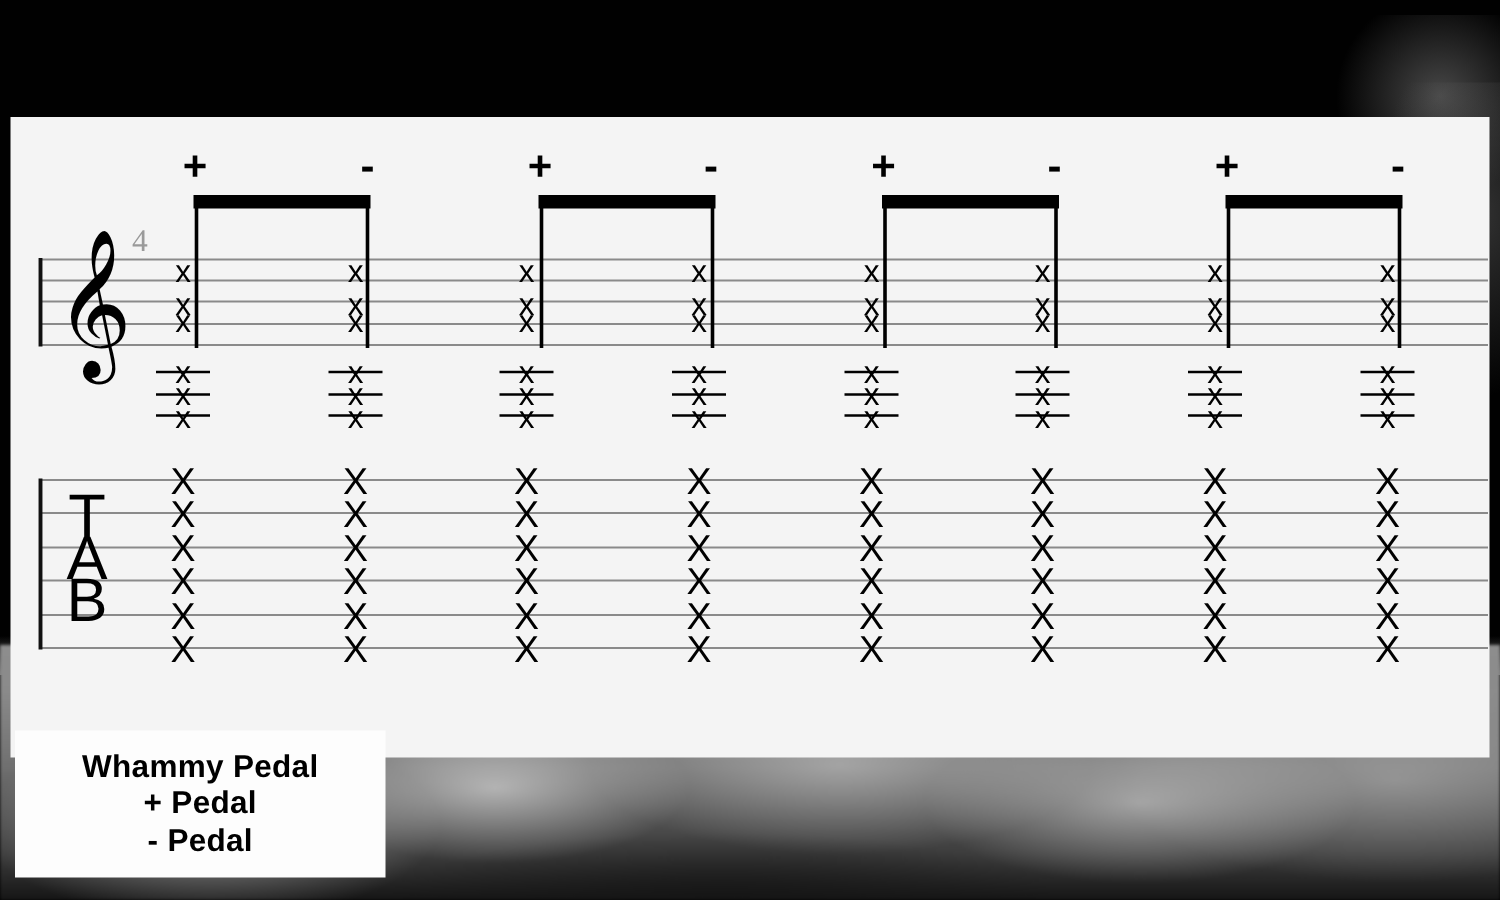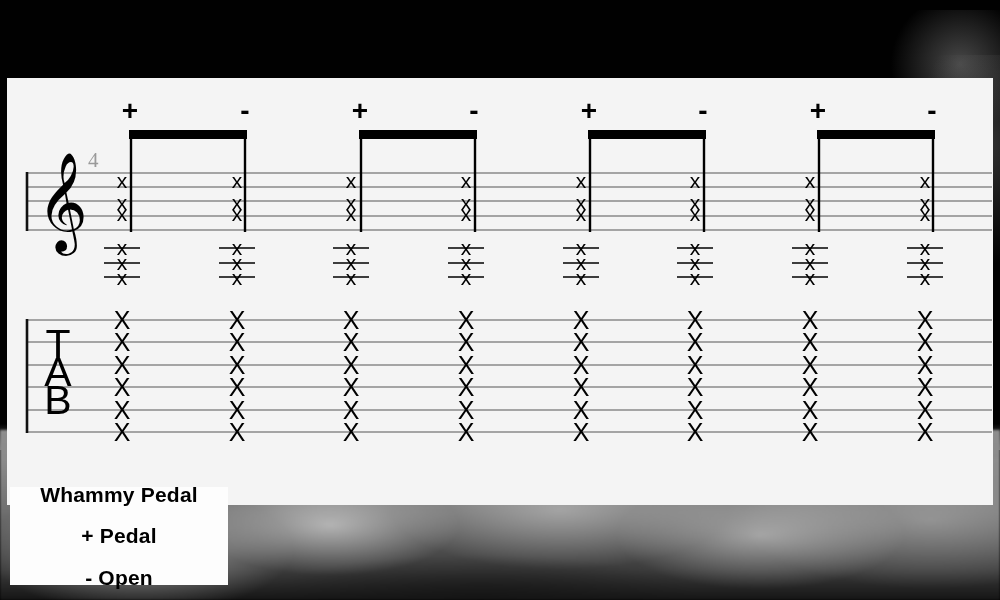--- a/index.html
+++ b/index.html
@@ -27,23 +27,23 @@
   .bg-glow2{position:absolute;right:0px;top:55px;width:90px;height:220px;
      background:radial-gradient(ellipse at 85% 40%, rgba(110,110,110,.45), rgba(0,0,0,0) 65%);}
 
   
   .sheet{position:absolute;left:7px;top:78px;width:986px;height:427px;background:#f4f4f4;}
 
   
   .score{position:absolute;left:0;top:0;width:1000px;height:600px;}
 
   
-  .legend{position:absolute;left:10px;top:487px;width:218px;height:98px;
+  .legend{position:absolute;left:10px;top:487px;width:247px;height:98px;
      background:#fdfdfd;display:flex;flex-direction:column;align-items:center;
-     justify-content:center;gap:18px;}
+     justify-content:center;gap:1px;}
   .legend div{font-size:21px;font-weight:bold;color:#000;line-height:1.12;
      letter-spacing:.2px;white-space:nowrap;}
 </style>
 </head>
 <body>
 
 <div id="stage">
 
   <div class="bg-dark"></div>
   <div class="bg-glow"></div>
@@ -299,16 +299,16 @@
         <text x="925" y="419">X</text>
         <text x="925" y="441">X</text>
       </g>
     </g>
 
   </svg>
 
   <div class="legend">
     <div>Whammy Pedal</div>
     <div>+ Pedal</div>
-    <div>- Open</div>
+    <div>- Pedal</div>
   </div>
 
 </div>
 
 </body></html>

